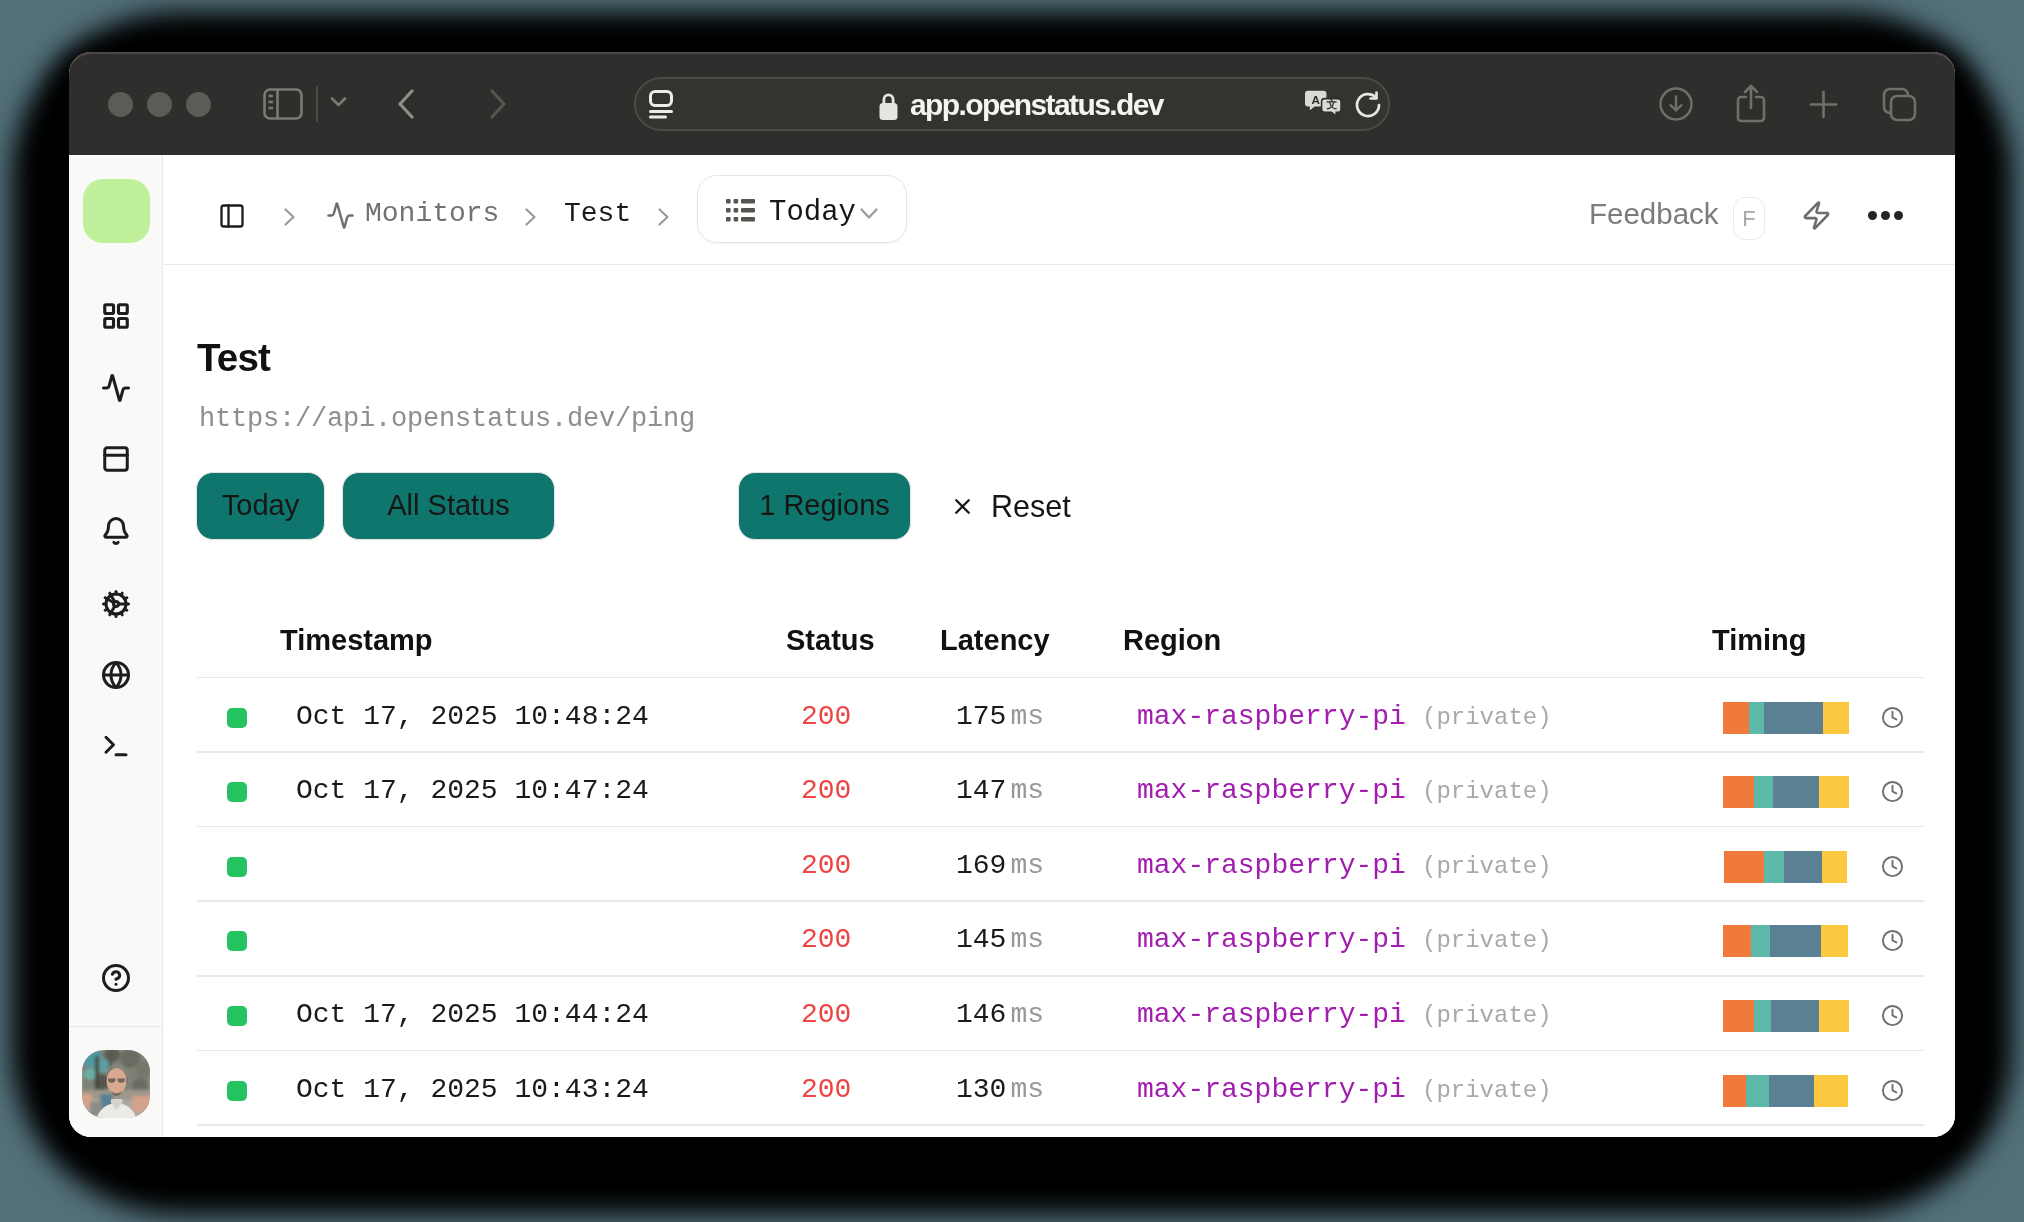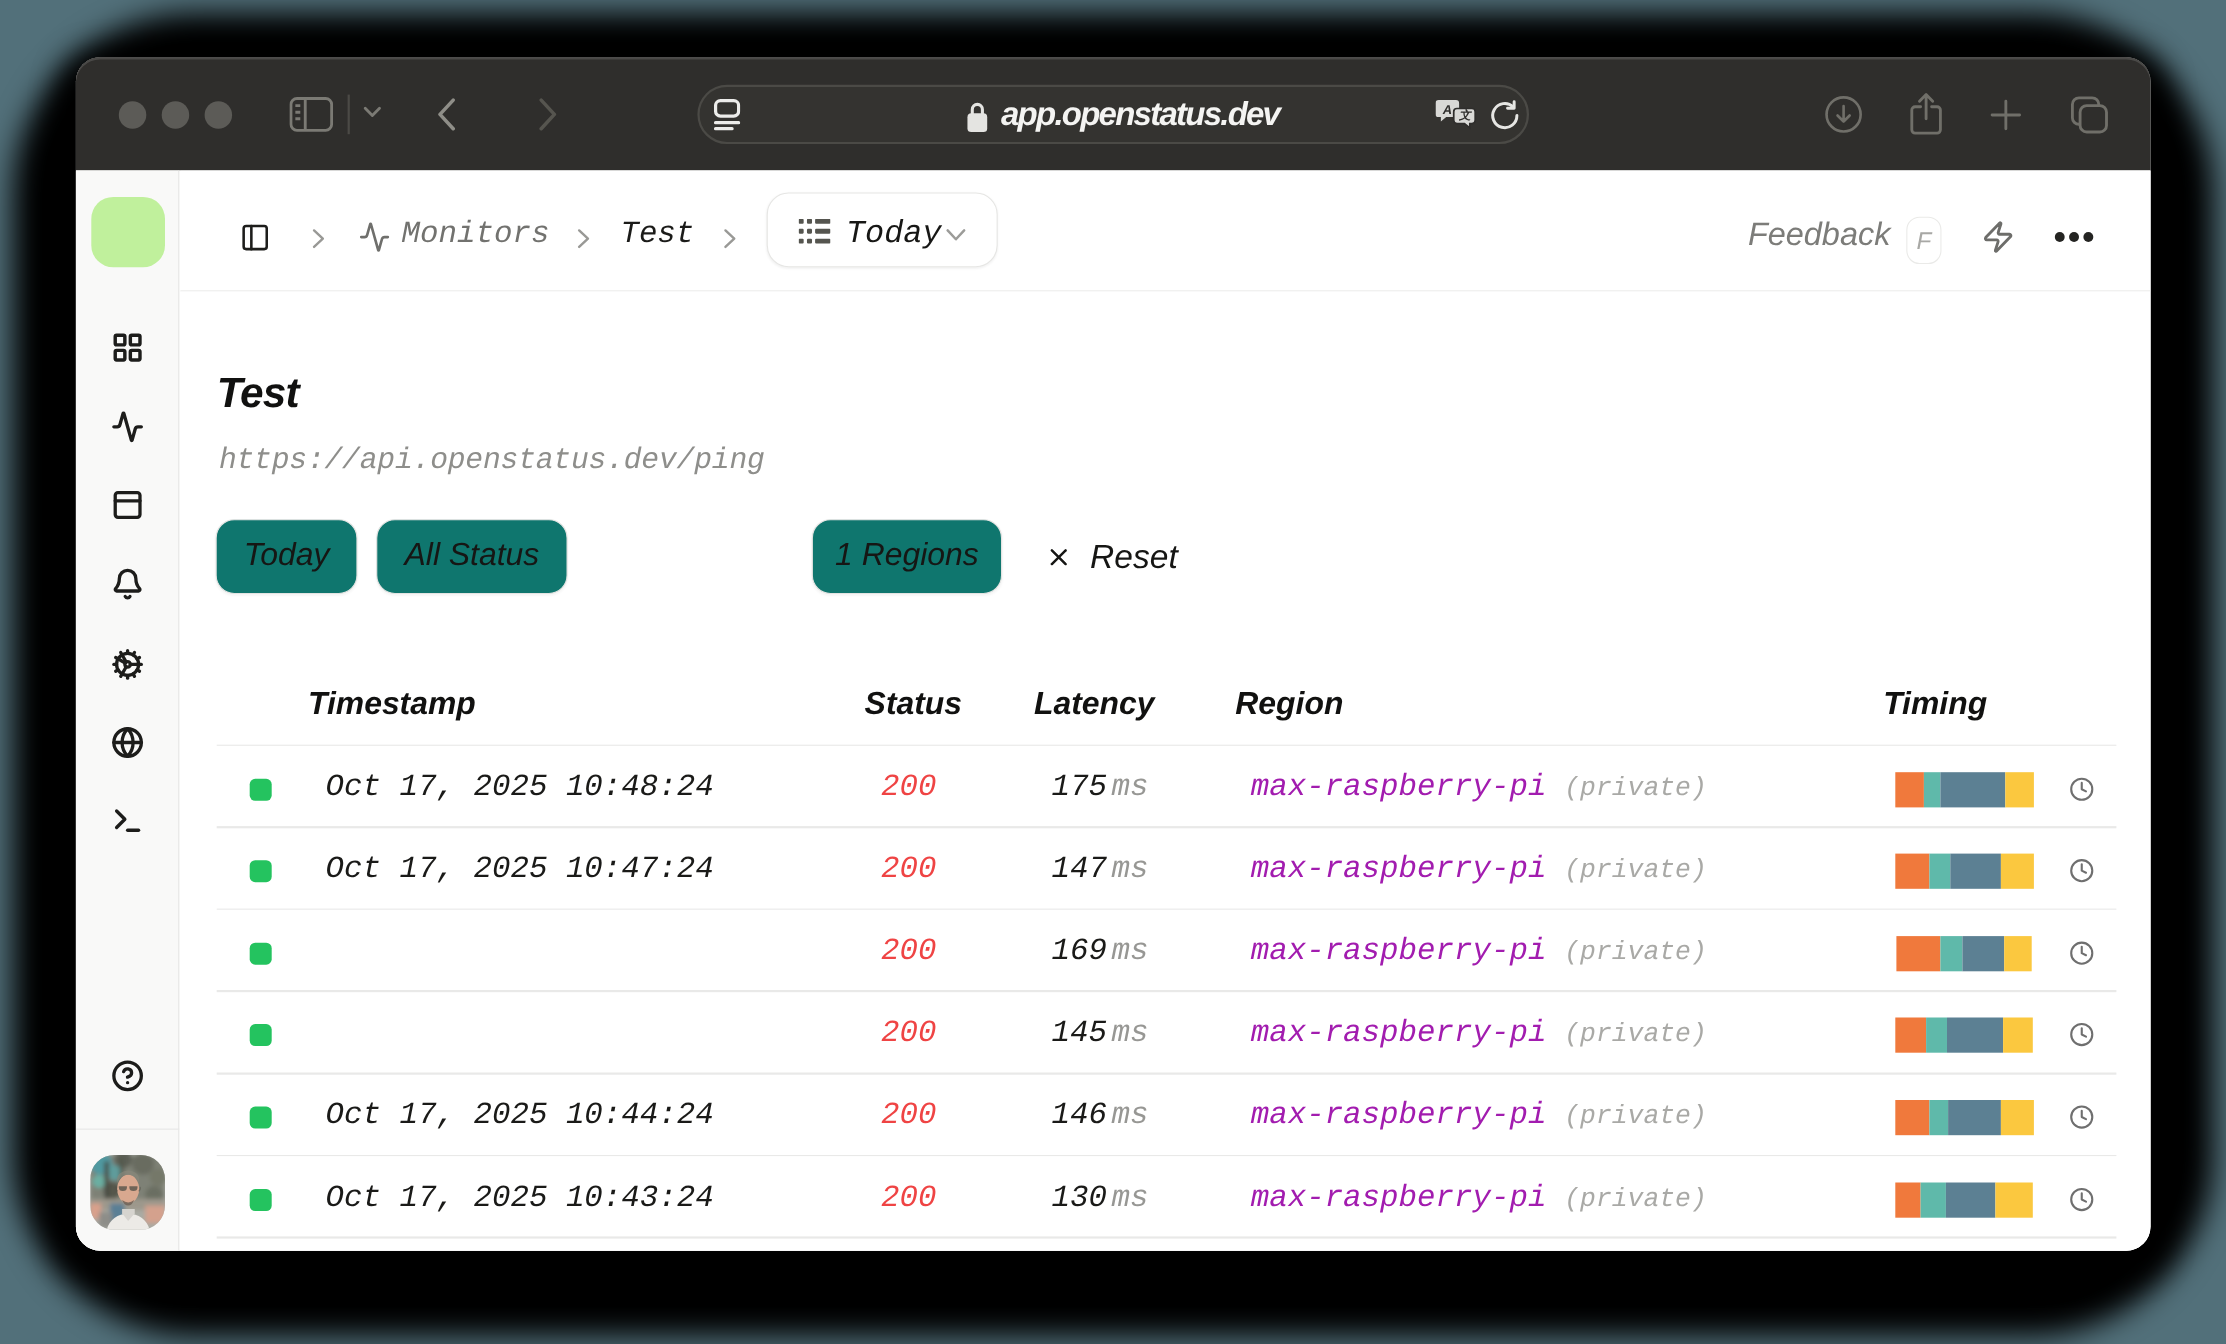--- a/index.html
+++ b/index.html
@@ -4,21 +4,20 @@
 <style>
   * { margin:0; padding:0; box-sizing:border-box; }
   html,body { width:2024px; height:1222px; overflow:hidden; }
   body { background:#52707A; font-family:"Liberation Sans", sans-serif; position:relative; }
   .mono { font-family:"Liberation Mono", monospace; }
   .blob { position:absolute; left:12px; top:12px; width:2000px; height:1202px; background:#000; border-radius:165px; filter:blur(13px); }
   .window {
     position:absolute; left:69px; top:52px; width:1886px; height:1085px;
     border-radius:22px; background:#fff;
     box-shadow: 0 8px 28px 10px rgba(0,0,0,0.9);
-    font-style: italic;
   }
   .abs { position:absolute; }
   
   .titlebar { position:absolute; left:0; top:0; width:100%; height:103px; background:#2f2e2c; border-radius:22px 22px 0 0; box-shadow: inset 0 2px 0 #4a4947; }
   .dot { position:absolute; width:25px; height:25px; border-radius:50%; background:#5c5b57; top:40px; }
   .urlbar { position:absolute; left:565px; top:25px; width:756px; height:54px; border-radius:27px; background:#343330; border:2px solid #4b4a46; }
   .urltext { position:absolute; left:841px; top:25px; height:56px; line-height:56px; color:#f4f4f2; font-size:30px; font-weight:700; letter-spacing:-1.6px; }
   
   .app { position:absolute; left:0; top:103px; width:1886px; height:982px; background:#fff; border-radius:0 0 22px 22px; overflow:hidden; }
   .sidebar { position:absolute; left:0; top:0; width:94px; height:982px; background:#f9f9f8; border-right:1px solid #e7e7e5; }
@@ -270,21 +269,21 @@
       <div class="abs" style="left:1704px;top:56px;display:flex;gap:4px">
         <div style="width:9px;height:9px;border-radius:50%;background:#242422"></div>
         <div style="width:9px;height:9px;border-radius:50%;background:#242422"></div>
         <div style="width:9px;height:9px;border-radius:50%;background:#242422"></div>
       </div>
     </div>
     <div class="content">
       <h1 class="title">Test</h1>
       <div class="url mono">https://api.openstatus.dev/ping</div>
       <div class="chip" style="left:32px;width:129px">Today</div>
-      <div class="chip" style="left:178px;width:174px">All Status</div>
+      <div class="chip" style="left:178px;width:213px">All Status</div>
       <div class="chip" style="left:574px;width:173px">1 Regions</div>
       <svg class="abs" style="left:786px;top:229px" width="25" height="25" viewBox="0 0 24 24" fill="none" stroke="#161614" stroke-width="2.2" stroke-linecap="round">
           <path d="M18 6 6 18"></path>
           <path d="m6 6 12 12"></path>
         </svg>
       <div class="reset" style="left:827px">Reset</div>
       <div class="thead" style="left:116px">Timestamp</div>
       <div class="thead" style="left:622px">Status</div>
       <div class="thead" style="left:776px">Latency</div>
       <div class="thead" style="left:959px">Region</div>

